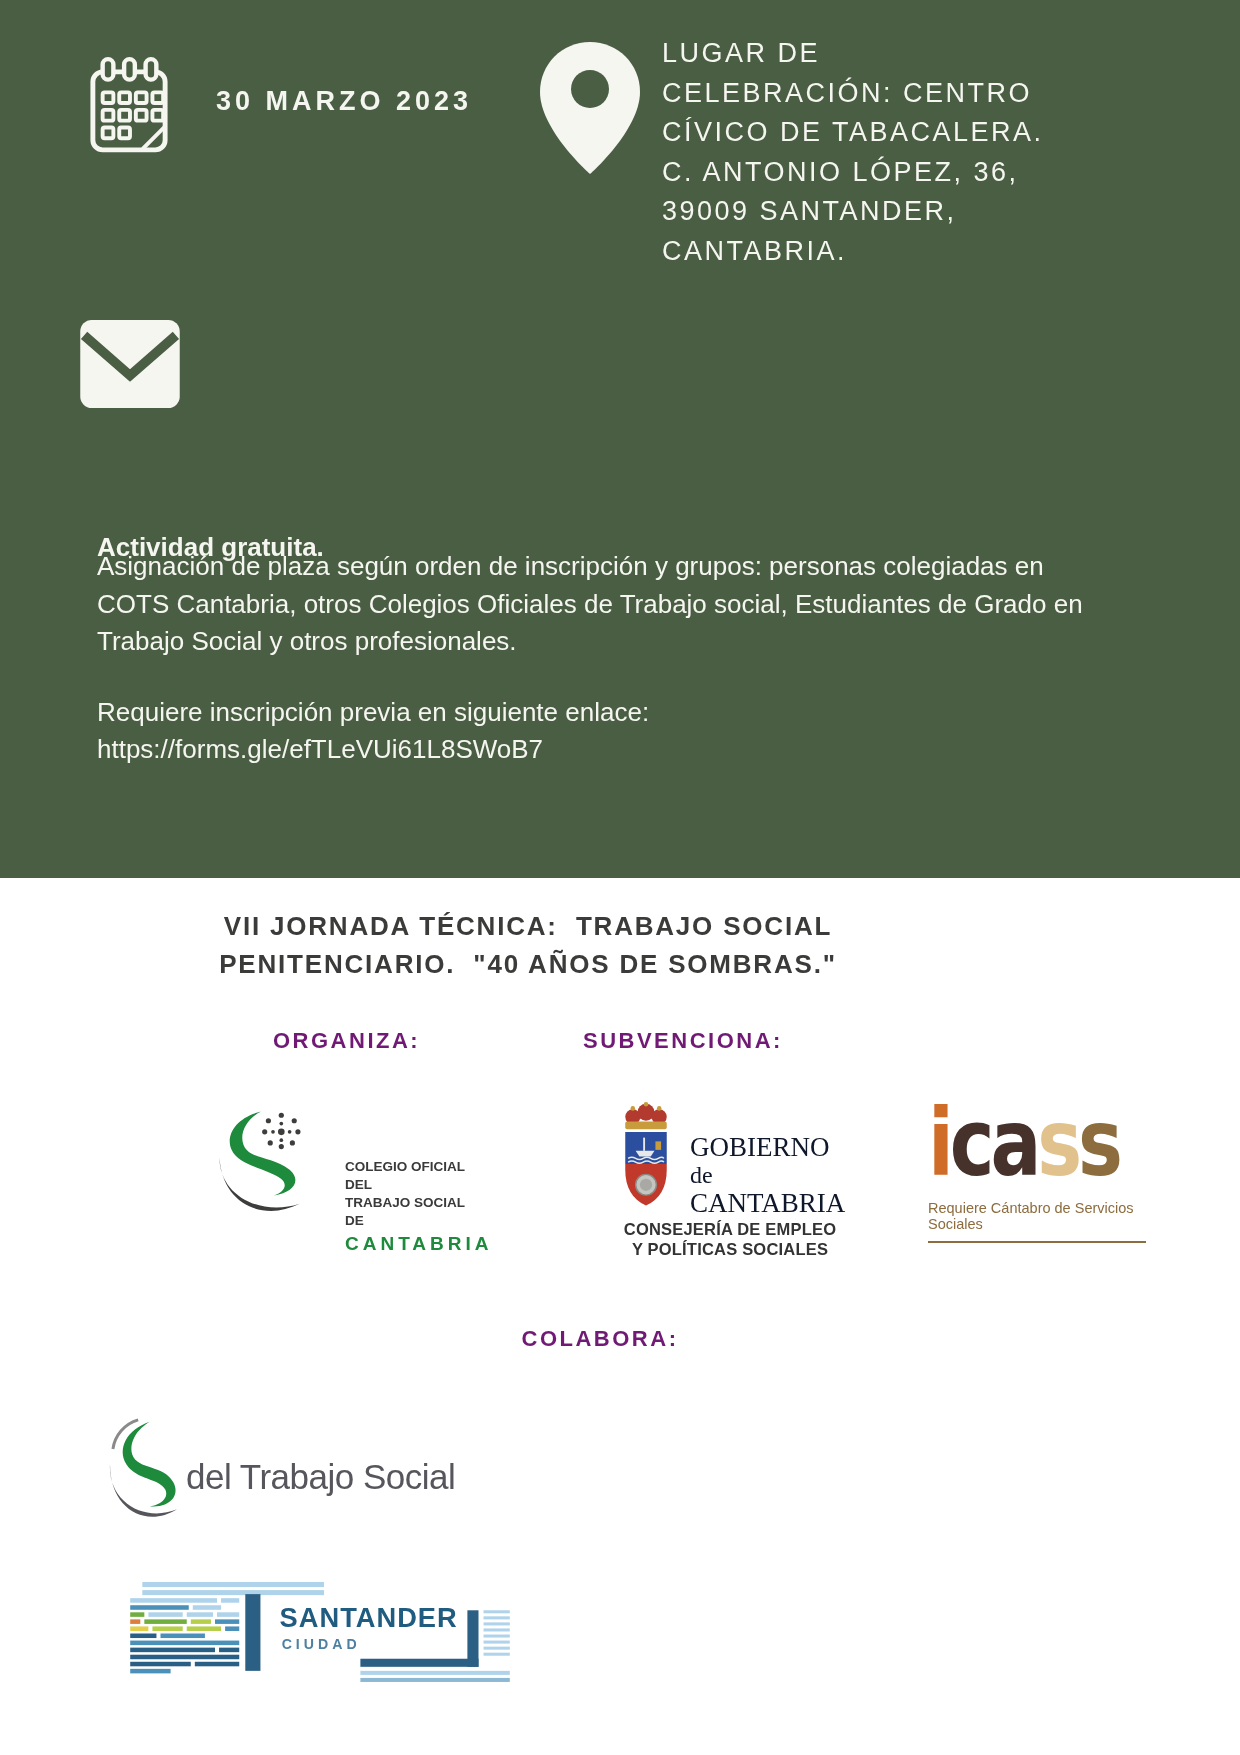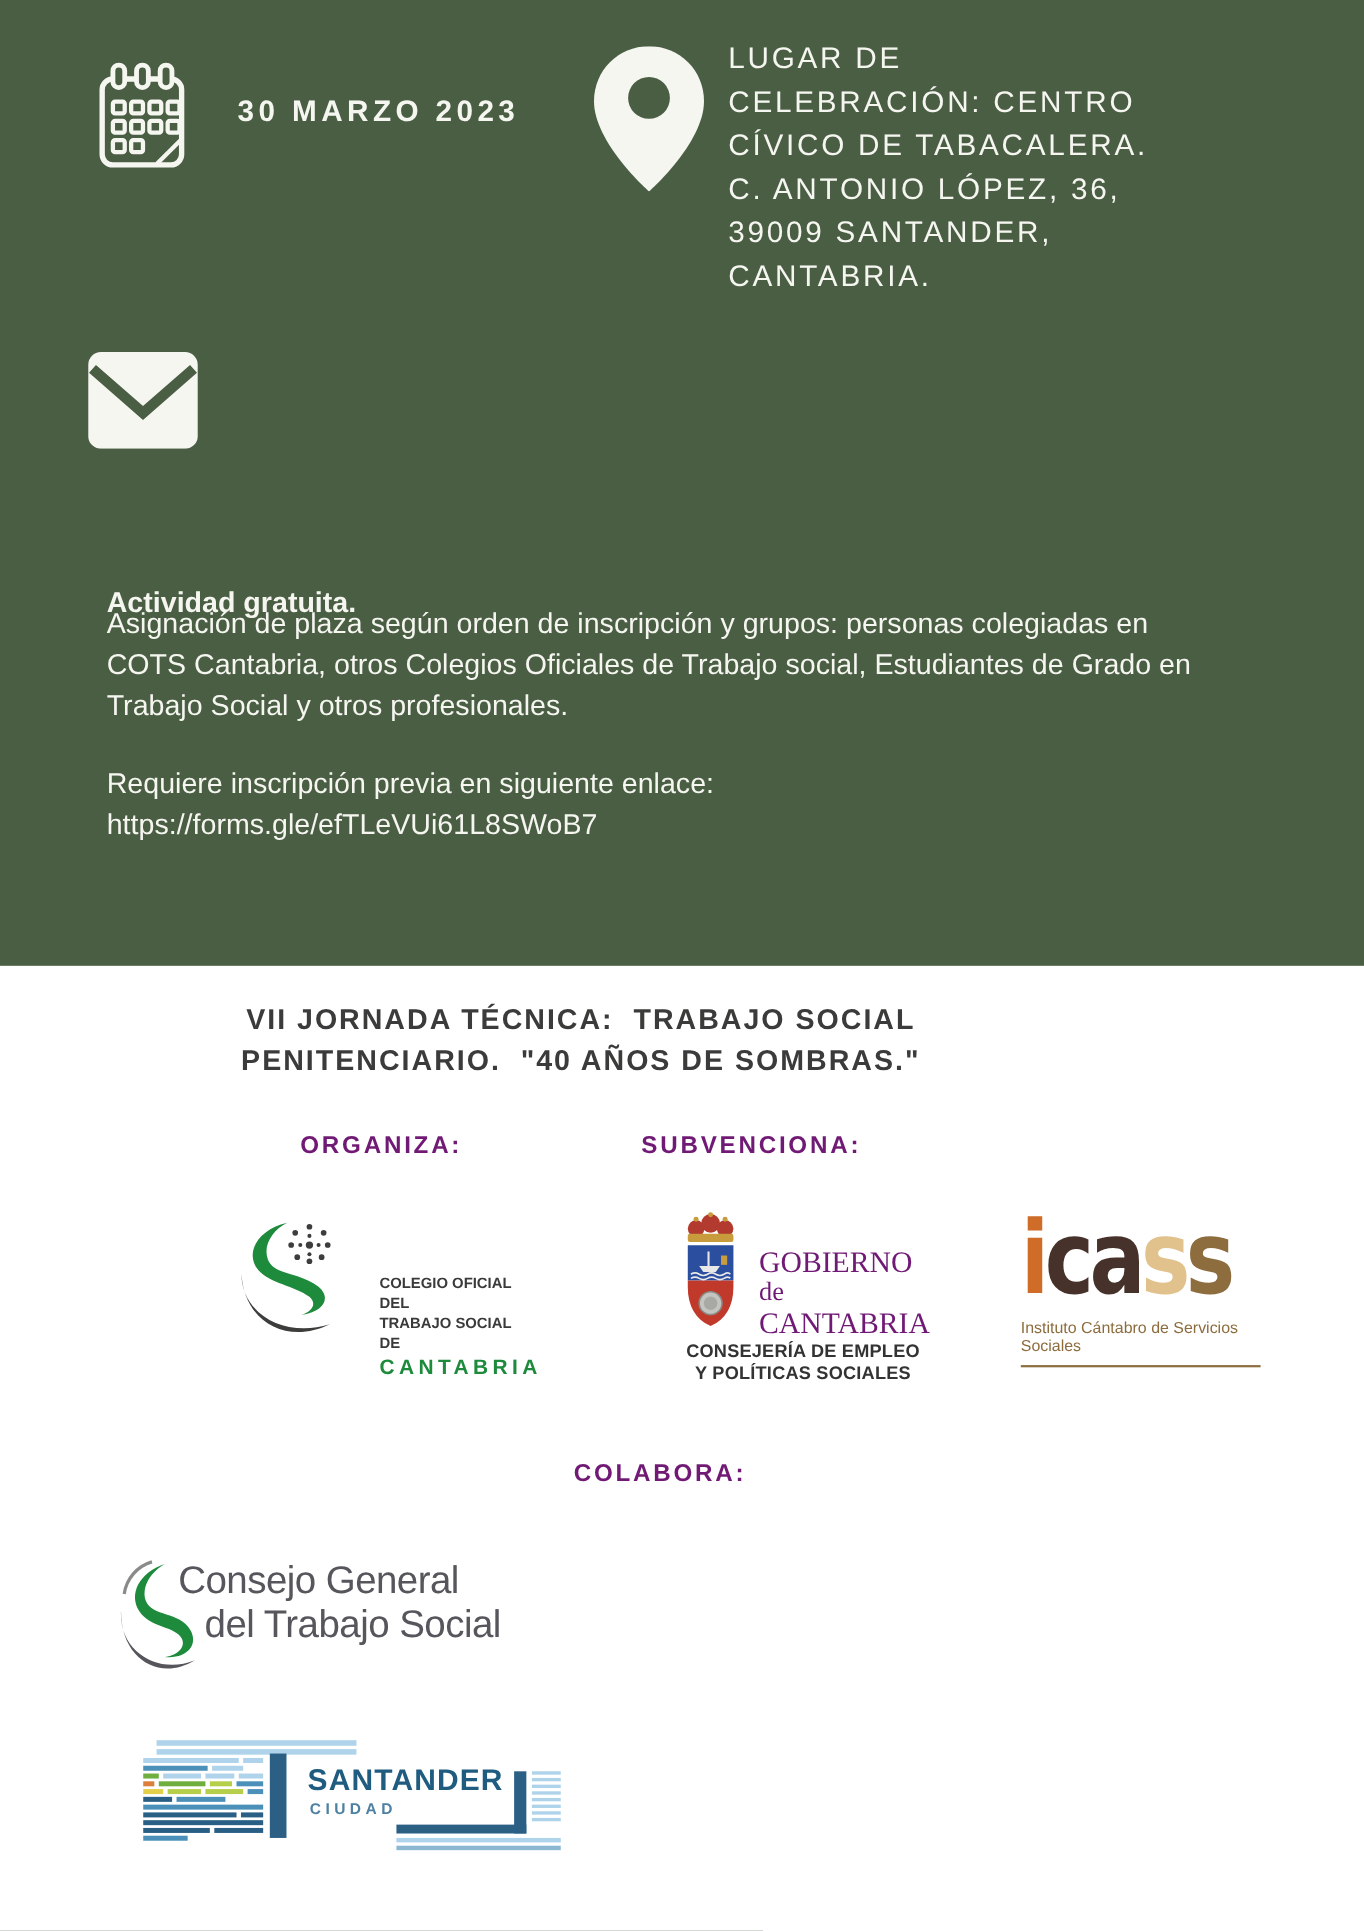--- a/index.html
+++ b/index.html
@@ -19,21 +19,21 @@
   .body-par{font-size:26px;font-weight:400;line-height:37.5px;width:1010px;}
   .body-line{font-size:26px;font-weight:400;line-height:37px;}
 
   .title-block{left:78px;top:907px;width:900px;text-align:center;color:#3b3b39;}
   .title-line{font-size:26px;font-weight:800;letter-spacing:1.8px;line-height:38px;}
   .section-label{font-size:22px;font-weight:800;letter-spacing:2.5px;color:#701a75;}
 
   .cots-text1{font-size:13.5px;font-weight:700;color:#3a3a3a;line-height:18px;}
   .cots-green{font-size:19px;font-weight:700;color:#1d8a3c;letter-spacing:4px;margin-top:3px;}
 
-  .gob-serif{font-family:"Liberation Serif",serif;color:#701a75;}
+  .gob-serif{font-family:"Liberation Serif",serif;color:#0f172a;}
   .gob-name1{font-size:27px;line-height:30px;}
   .gob-name2{font-size:24px;line-height:26px;}
   .gob-name3{font-size:27px;line-height:30px;}
   .gob-dept{font-size:16.5px;font-weight:700;color:#333;text-align:center;line-height:20px;letter-spacing:0.2px;}
 
   .icass-letters{display:flex;align-items:baseline;font-weight:700;font-size:92px;line-height:92px;letter-spacing:-5px;transform:scaleX(0.82);transform-origin:left bottom;font-family:"DejaVu Sans",sans-serif;}
   .icass-sub{font-size:14.5px;color:#8d6c3e;border-bottom:2px solid #8d6c3e;padding-bottom:9px;width:218px;}
 
   .consejo-text{color:#56565c;font-weight:400;letter-spacing:-0.5px;}
   .consejo-l1{font-size:35px;line-height:38px;}
@@ -170,34 +170,33 @@
 Y POLÍTICAS SOCIALES</div>
   </div>
 
   <div class="abs" style="left:928px;top:1098px;width:230px;height:140px;">
     <div class="icass-letters">
       <span style="color:#cf6d28;">i</span>
       <span style="color:#47322b;">ca</span>
       <span style="color:#e2c28c;">s</span>
       <span style="color:#8d6c3e;">s</span>
     </div>
-    <div class="abs icass-sub" style="left:0px;top:102px;">Instituto Cántabro de Servicios Sociales</div>
+    <div class="abs icass-sub" style="left:0px;top:102px;">Requiere Cántabro de Servicios Sociales</div>
   </div>
 
   <div class="abs section-label" style="left:400px;top:1326px;width:400px;text-align:center;">COLABORA:</div>
 
   <div class="abs" style="left:105px;top:1412px;width:360px;height:110px;">
     <div class="abs" style="left:0px;top:4px;width:78px;height:102px;">
       <svg viewBox="0 0 80 105" width="78" height="102">
         <path d="M34,4 C20,8 10,20 8,34" stroke="#8a8a8a" stroke-width="3" fill="none"></path>
         <path d="M5,50 C3,88 40,110 74,96 C42,116 5,96 5,50 Z" fill="#55555b"></path>
         <path d="M46,6 C22,14 12,34 22,50 C32,66 56,64 62,76 C66,85 56,92 46,93 C66,95 78,82 70,68 C60,50 34,56 28,40 C24,26 34,13 46,6 Z" fill="#1d8a3c"></path>
       </svg>
     </div>
-    <div class="abs consejo-text consejo-l1" style="left:57px;top:6px;">Consejo General</div>
     <div class="abs consejo-text consejo-l2" style="left:81px;top:46px;">del Trabajo Social</div>
   </div>
 
 
   <div class="abs" style="left:128px;top:1580px;width:384px;height:106px;">
     <svg viewBox="0 0 380 105" width="384" height="106">
       <g>
         <rect x="14" y="2" width="180" height="5" fill="#aed3ea"></rect>
         <rect x="14" y="10" width="180" height="5" fill="#aed3ea"></rect>
         <rect x="2" y="18" width="86" height="4.5" fill="#aed3ea"></rect>

